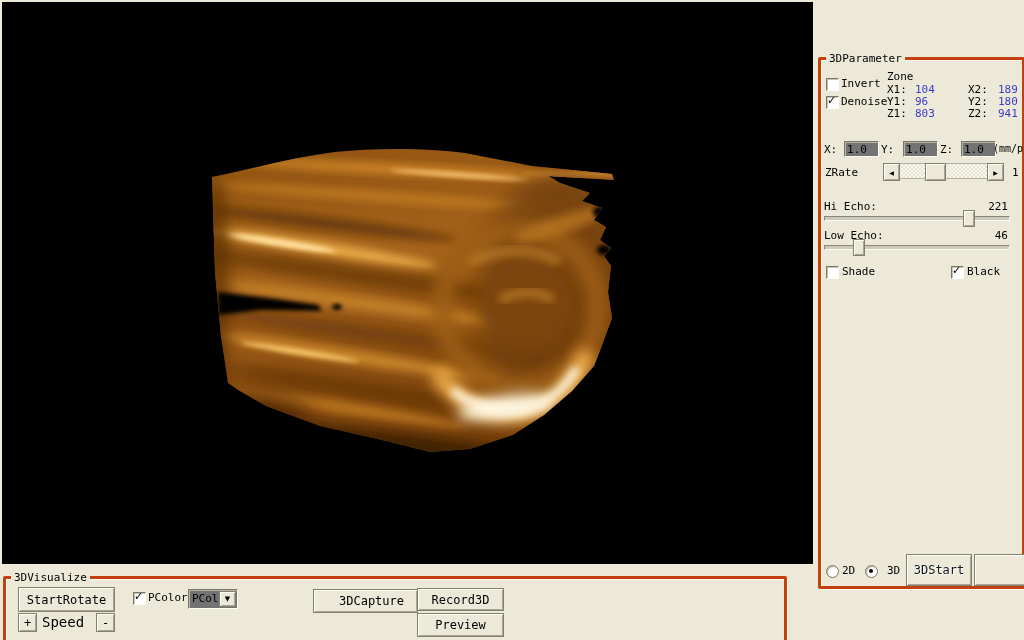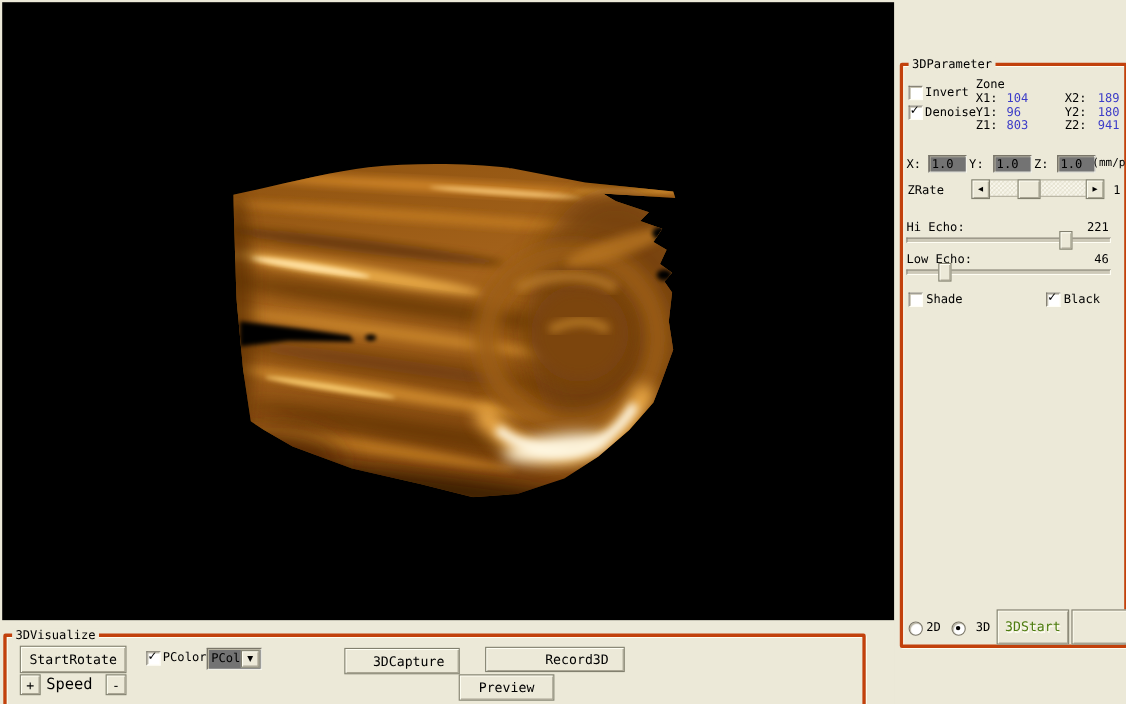--- a/index.html
+++ b/index.html
@@ -10,21 +10,21 @@
   .right-panel{position:absolute;left:813px;top:0;width:211px;height:640px;background:#ece9d8;}
   .bottom-panel{position:absolute;left:0;top:564px;width:813px;height:76px;background:#ece9d8;}
 
   .groupbox{position:absolute;border:3px solid #c2410c;border-radius:2px;
             box-shadow:inset 1px 1px 0 #fffef2, 1px 1px 0 #fffef2;}
   .legend{position:absolute;top:-8px;left:5px;background:#ece9d8;padding:0 3px;line-height:14px;white-space:nowrap;}
 
   .btn{position:absolute;background:#ece9d8;border:1px solid #82806f;
        box-shadow:inset 1px 1px 0 #fffff4, inset -1px -1px 0 #a9a593;
        display:flex;align-items:center;justify-content:center;font-size:12px;cursor:default;}
-  .btn.disabled{color:#4d7c0f;text-shadow:1px 1px 0 #fffef2;}
+  .btn.disabled{color:#0f172a;text-shadow:1px 1px 0 #fffef2;}
 
   .sunken{background:#737373;border:1px solid;border-color:#7a7668 #fffef4 #fffef4 #7a7668;
           box-shadow:inset 1px 1px 0 #b8b4a2;}
   input.txt{position:absolute;height:14px;font:11px "DejaVu Sans Mono",monospace;padding:0 2px;outline:none;}
 
   .lbl{position:absolute;white-space:nowrap;line-height:12px;}
 
   .cb{position:absolute;width:11px;height:11px;background:#fff;border:1px solid;
       border-color:#7a7668 #fffef4 #fffef4 #7a7668;box-shadow:inset 1px 1px 0 #c6c2b0;}
   .cb .tick{display:none;position:absolute;left:0px;top:-3px;font-size:11px;font-weight:bold;
@@ -230,18 +230,18 @@
       <span class="lbl" style="left:142px;top:13px;">PColor</span>
 
       <div class="combo sunken" style="left:182px;top:10px;width:48px;">
         <span class="combo-text">PColor</span>
         <div class="btn combo-btn">
             <span>▼</span>
           </div>
       </div>
 
       <div class="btn" style="left:307px;top:10px;width:91px;height:22px;padding-left:12px;">3DCapture</div>
-      <div class="btn" style="left:435px;top:9px;width:85px;height:21px;padding-left:40px;">Record3D</div>
+      <div class="btn" style="left:411px;top:9px;width:85px;height:21px;">Record3D</div>
       <div class="btn" style="left:411px;top:34px;width:85px;height:22px;">Preview</div>
     </div>
   </div>
 
 </div>
 
 </body></html>

